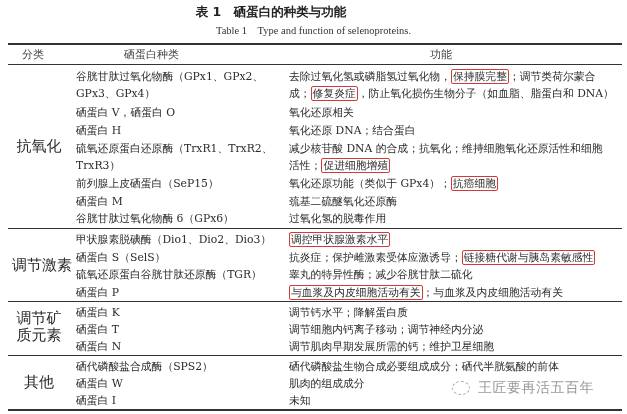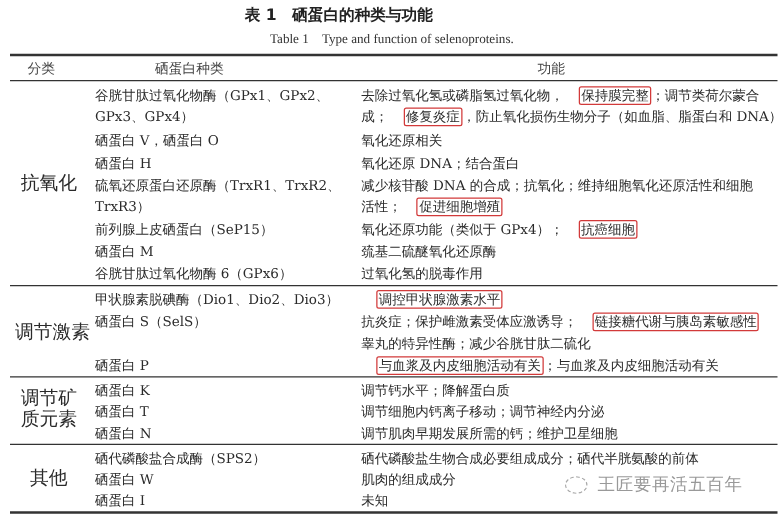--- a/index.html
+++ b/index.html
@@ -9,21 +9,21 @@
             font-size:12.5px; font-weight:bold; font-family:"DejaVu Sans","Liberation Sans",sans-serif; color:#222; }
   .cap-en { position:absolute; top:24px; left:0; width:627px; text-align:center;
             font-size:10.5px; font-family:"Liberation Serif",serif; color:#333; }
   .rule { position:absolute; left:8px; width:614px; background:#333; }
   .row { position:absolute; left:0; width:627px; height:19px; font-size:10.8px; line-height:19px; white-space:nowrap; }
   .c1 { position:absolute; left:20px;text-align:right; }
   .c2 { position:absolute; left:76px; }
   .c3 { position:absolute; left:289px; }
   .hdr { font-family:"DejaVu Sans","Liberation Sans",sans-serif; font-size:11px; color:#444; }
   .cat { position:absolute; font-size:15px; line-height:17px; text-align:center; width:50px; left:14px; }
-  .hl { border:1px solid #d23a3a; border-radius:2px; padding:0 1px;margin-left:12px; }
+  .hl { border:1px solid #d23a3a; border-radius:2px; padding:0 1px; }
   .wm { position:absolute; left:452px; top:379px; font-family:"DejaVu Sans",sans-serif;
         font-size:14px; color:#999; letter-spacing:0.5px; }
   .wm-icon { display:inline-block; width:16px; height:12px; border:1px dashed #aaa; border-radius:50%; margin-right:8px; vertical-align:middle; }
 </style>
 </head>
 <body>
 
 <div class="cap-zh">表 1　硒蛋白的种类与功能</div>
 <div class="cap-en">Table 1　Type and function of selenoproteins.</div>
 
@@ -83,20 +83,21 @@
 
 <div class="row" style="top:230px;">
   <span class="c2">甲状腺素脱碘酶（Dio1、Dio2、Dio3）</span>
   <span class="c3"><span class="hl">调控甲状腺激素水平</span></span>
 </div>
 <div class="row" style="top:248px;">
   <span class="c2">硒蛋白 S（SelS）</span>
   <span class="c3"><span>抗炎症；保护雌激素受体应激诱导；</span><span class="hl">链接糖代谢与胰岛素敏感性</span></span>
 </div>
 <div class="row" style="top:265px;">
+  <span class="c2">硫氧还原蛋白谷胱甘肽还原酶（TGR）</span>
   <span class="c3">睾丸的特异性酶；减少谷胱甘肽二硫化</span>
 </div>
 <div class="row" style="top:283px;">
   <span class="c2">硒蛋白 P</span>
   <span class="c3"><span class="hl">与血浆及内皮细胞活动有关</span><span>；与血浆及内皮细胞活动有关</span></span>
 </div>
 
 <div class="cat" style="top:310px;">
   <div>调节矿</div>
   <div>质元素</div>

